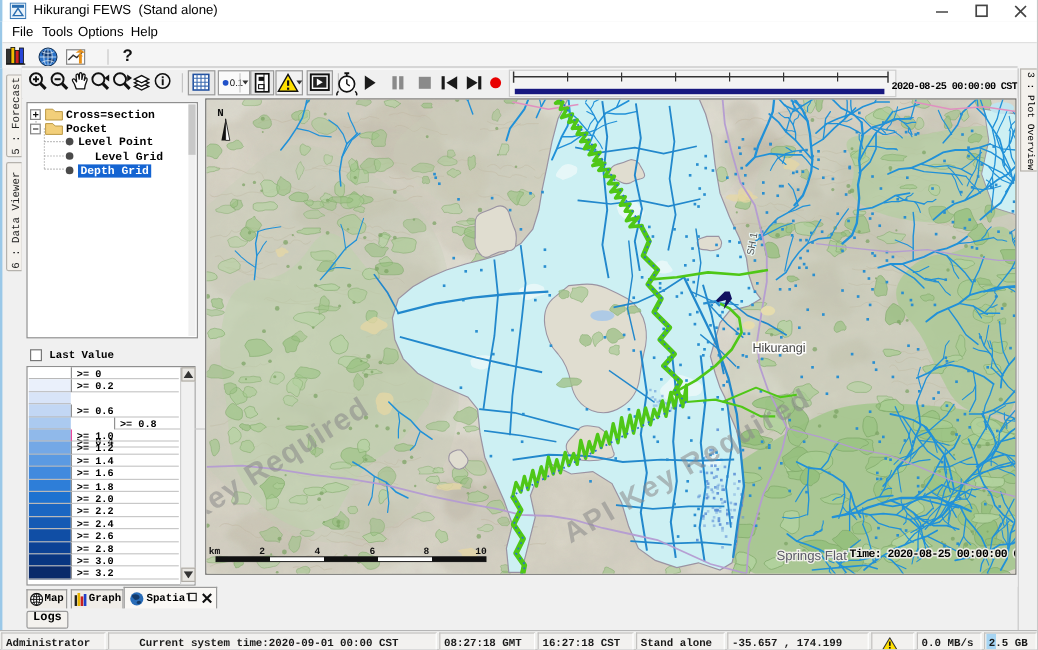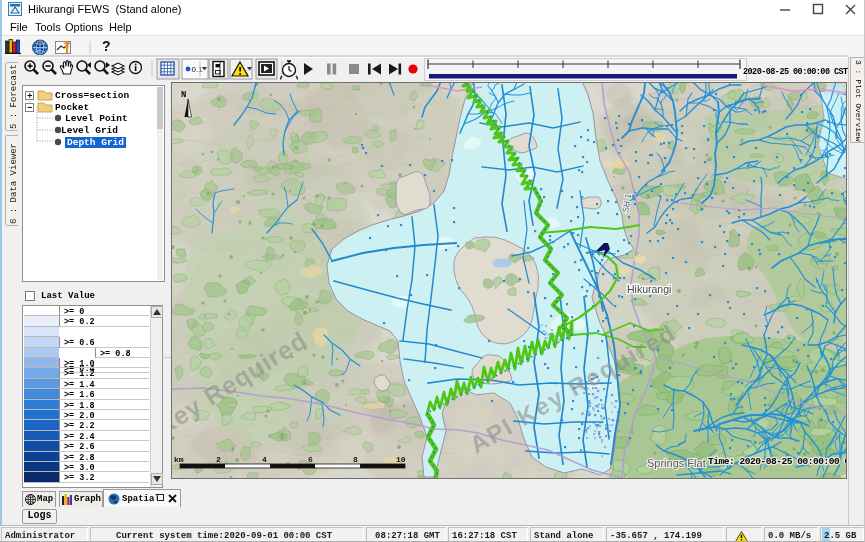--- a/index.html
+++ b/index.html
@@ -235,21 +235,21 @@
         <path d="M15,5 h6 l2,2 h6 v7 h-14 Z" fill="#f2cf7a" stroke="#b89540" stroke-width="0.8"></path>
         <path d="M15,17 h6 l2,2 h6 v7 h-14 Z" fill="#f2cf7a" stroke="#b89540" stroke-width="0.8"></path>
         <circle cx="35" cy="32" r="3.2" fill="#4a4a4a"></circle>
         <circle cx="35" cy="44" r="3.2" fill="#4a4a4a"></circle>
         <circle cx="35" cy="56" r="3.2" fill="#4a4a4a"></circle>
       </g>
     </svg>
     <div class="trow" style="left:32px; top:4px;">Cross=section</div>
     <div class="trow" style="left:32px; top:16px;">Pocket</div>
     <div class="trow" style="left:42px; top:27px;">Level Point</div>
-    <div class="trow" style="left:38px; top:39px;text-align:right;">Level Grid</div>
+    <div class="trow" style="left:56px; top:39px;text-align:right;">Level Grid</div>
     <div class="trow" style="left:42px; top:51px; background:#1464d2; color:#fff; padding:0 2px;">Depth Grid</div>
     <div class="abs" style="left:134px; top:1px; width:6px; height:193px; background:#f0f0f0;"></div>
     <div class="abs" style="left:134px; top:1px; width:6px; height:42px; background:#c8c8c8;"></div>
   </div>
   <div class="abs" id="legendpanel">
     <div class="abs" style="left:0px; top:2px; width:143px; height:18px;">
       <span class="abs" style="left:3px; top:3px; width:10px; height:10px; background:#fff; border:1px solid #777;"></span>
       <span class="abs" style="left:19px; top:3px; font-size:9px; font-weight:bold;">Last Value</span>
     </div>
     <div class="abs" id="legendtable" style="left:0px; top:19px; width:141px; height:183px; background:#fff; border:1px solid #8f8f8f;">
@@ -2078,21 +2078,21 @@
     <svg class="abs" style="left:64px; top:4px;" width="9" height="9">
         <path d="M1,1 L8,8 M8,1 L1,8" stroke="#111" stroke-width="1.8"></path>
       </svg>
   </div>
 </div>
 <div class="abs" id="logsbtn">Logs</div>
 
 <div class="abs" id="statusbar">
   <div class="scell" style="left:1px; width:87px;">Administrator</div>
   <div class="scell" style="left:90px; width:274px;padding-left:25px;">Current system time:2020-09-01 00:00 CST</div>
-  <div class="scell" style="left:366px; width:80px;text-align:center;">08:27:18 GMT</div>
+  <div class="scell" style="left:366px; width:80px;">08:27:18 GMT</div>
   <div class="scell" style="left:448px; width:80px;">16:27:18 CST</div>
   <div class="scell" style="left:530px; width:74px;">Stand alone</div>
   <div class="scell" style="left:606px; width:118px;">-35.657 , 174.199</div>
   <div class="scell" style="left:726px; width:36px; padding-left:8px;"><svg width="13" height="11">
         <path d="M6.5,0.5 L12.5,10.5 L0.5,10.5 Z" fill="#ffe000" stroke="#333" stroke-width="0.9"></path>
         <rect x="5.8" y="3.6" width="1.4" height="3.6" fill="#111"></rect>
         <rect x="5.8" y="8.1" width="1.4" height="1.4" fill="#111"></rect>
       </svg></div>
   <div class="scell" style="left:764px; width:54px;">0.0 MB/s</div>
   <div class="scell" style="left:820px; width:44px;">

